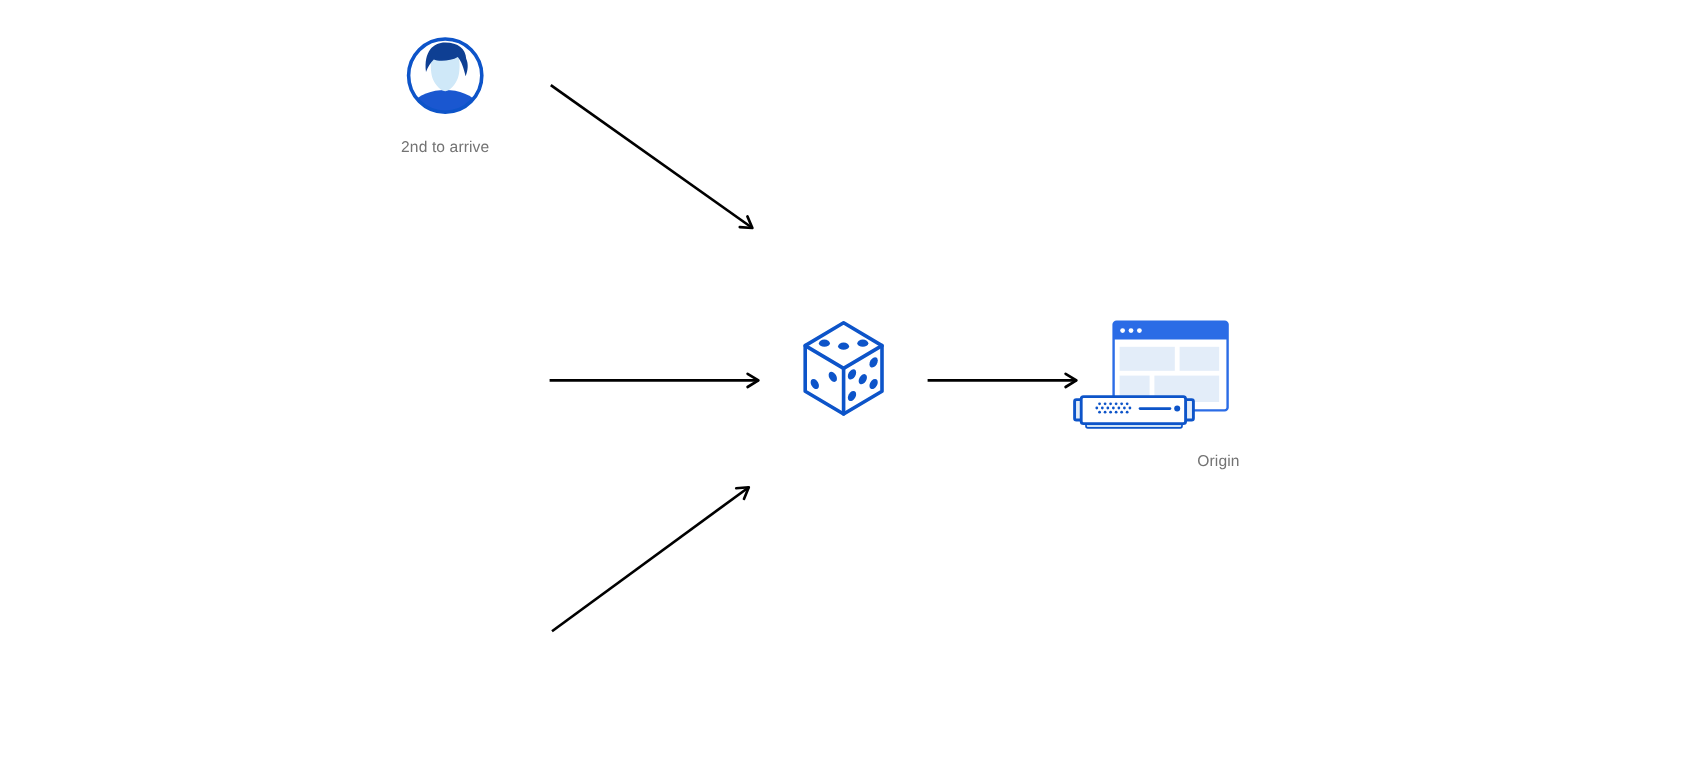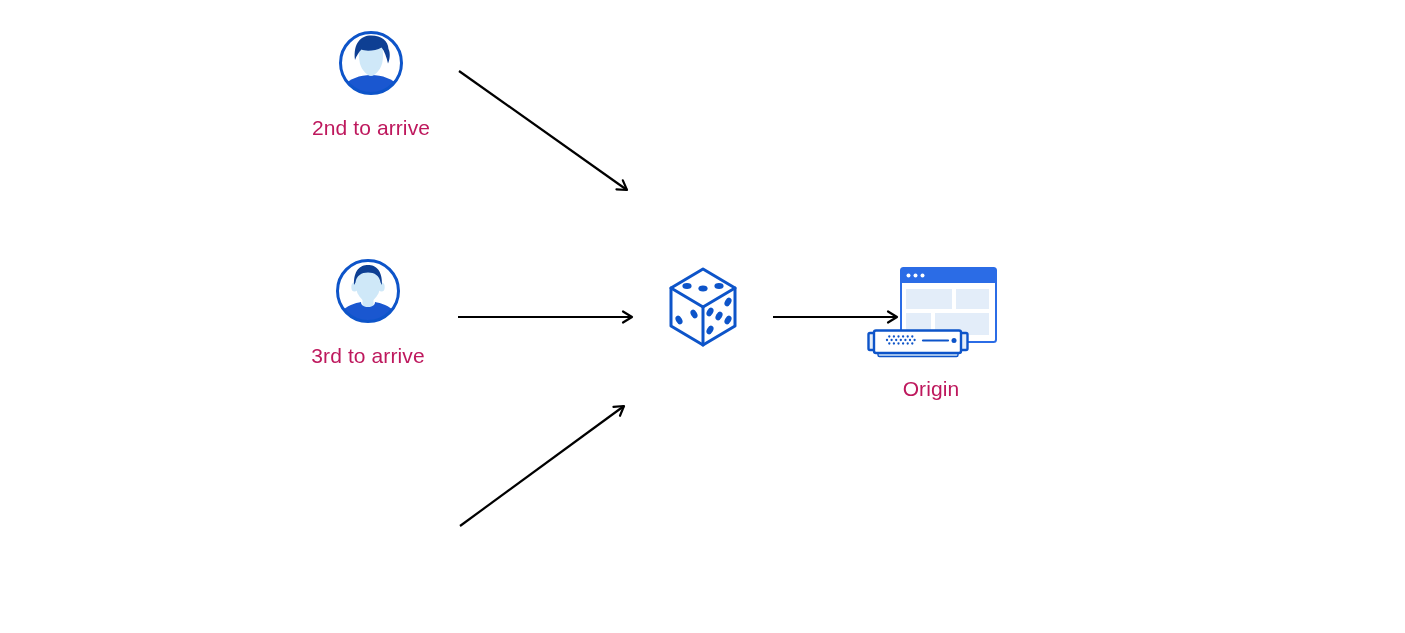--- a/index.html
+++ b/index.html
@@ -1,19 +1,19 @@
 <!DOCTYPE html>
 <html><head>
 <meta charset="utf-8">
 <style>
   html,body{margin:0;padding:0;background:#ffffff;font-family:"Liberation Sans",sans-serif;}
   .canvas{position:relative;width:1405px;height:633px;background:#ffffff;overflow:hidden;}
   .node{position:absolute;text-align:center;}
   .node svg{display:block;margin:0 auto;}
-  .node-label{font-size:21px;color:#be185d;margin-top:20px;letter-spacing:0.1px;line-height:1.1;}
+  .node-label{font-size:13px;color:#737373;margin-top:20px;letter-spacing:0.1px;line-height:1.1;}
   .origin-node .node-label{margin-top:17px;}
   .arrows{position:absolute;left:0;top:0;pointer-events:none;}
 </style>
 </head>
 <body>
 
 <div class="canvas">
 
   <svg class="arrows" width="1405" height="633" viewBox="0 0 1405 633">
     <defs>
@@ -37,39 +37,20 @@
       <g clip-path="url(#clipA)">
         <path d="M1,66 L1,60 C10,49 21,45 33,45 C45,45 56,49 65,60 L65,66 Z" fill="#1a57d0"></path>
         <path d="M21,24 C21,12 27,8 33,8 C39,8 45,12 45,24 C45,31 44,36 41,40 C38,44 35,46 33,46 C31,46 28,44 25,40 C22,36 21,31 21,24 Z" fill="#cfe8f8"></path>
         <path d="M17,30 C15,13 23,5.5 33,5.5 C44,5.5 50,11 50.5,19 C52.5,23 52,29 50,33.5 C48.5,27 46.5,21 43.5,17.5 C38,21 27,21.5 23.5,19.5 C20.5,22.5 18.5,26 17,30 Z" fill="#0e3f93"></path>
       </g>
       <circle cx="33" cy="33" r="30.5" fill="none" stroke="#0d54c9" stroke-width="3"></circle>
     </svg>
     <div class="node-label">2nd to arrive</div>
   </div>
 
-  <div class="node" style="left:298px;top:258px;width:140px;">
-    <svg width="66" height="66" viewBox="0 0 66 66">
-      <defs>
-          <clipPath id="clipB">
-            <circle cx="33" cy="33" r="30"></circle>
-          </clipPath>
-        </defs>
-      <g clip-path="url(#clipB)">
-        <rect x="27.5" y="33" width="11" height="16" fill="#cfe8f8"></rect>
-        <path d="M1,66 L1,59 C8,50 16,46 24,44.5 L26,44 C26,47.5 29,49 33,49 C37,49 40,47.5 40,44 L42,44.5 C50,46 58,50 65,59 L65,66 Z" fill="#1a57d0"></path>
-        <ellipse cx="19.5" cy="29" rx="3.2" ry="4.6" fill="#cfe8f8"></ellipse>
-        <ellipse cx="46.5" cy="29" rx="3.2" ry="4.6" fill="#cfe8f8"></ellipse>
-        <path d="M20.5,24 C20.5,13 26,9 33,9 C40,9 45.5,13 45.5,24 C45.5,30 44.5,34.5 41.5,38.5 C38.5,42.5 35,44.5 33,44.5 C31,44.5 27.5,42.5 24.5,38.5 C21.5,34.5 20.5,30 20.5,24 Z" fill="#cfe8f8"></path>
-        <path d="M19,27 C18.5,12.5 25,7 33,7 C41,7 47.5,12.5 47,27 L45.5,24.5 C44.5,17.5 39.5,14.5 33,14.5 C26.5,14.5 21.5,17.5 20.5,24.5 Z" fill="#0e3f93"></path>
-      </g>
-      <circle cx="33" cy="33" r="30.5" fill="none" stroke="#0d54c9" stroke-width="3"></circle>
-    </svg>
-    <div class="node-label">3rd to arrive</div>
-  </div>
 
 
   <div class="node" style="left:667px;top:266px;width:72px;">
     <svg width="72" height="82" viewBox="0 0 72 82">
       <g stroke="#0d54c9" stroke-width="3" stroke-linejoin="round" stroke-linecap="round">
         <path d="M36,3 L68,22 L68,60 L36,79 L4,60 L4,22 Z" fill="#ffffff"></path>
         <path d="M4,22 L36,41 L68,22" fill="none"></path>
         <path d="M36,41 L36,79" fill="none"></path>
       </g>
       <g fill="#0d54c9">
@@ -80,21 +61,21 @@
         <ellipse cx="12" cy="54" rx="4.6" ry="3" transform="rotate(60 12 54)"></ellipse>
         <ellipse cx="43" cy="46" rx="4.6" ry="3" transform="rotate(-60 43 46)"></ellipse>
         <ellipse cx="61" cy="36" rx="4.6" ry="3" transform="rotate(-60 61 36)"></ellipse>
         <ellipse cx="52" cy="50" rx="4.6" ry="3" transform="rotate(-60 52 50)"></ellipse>
         <ellipse cx="43" cy="64" rx="4.6" ry="3" transform="rotate(-60 43 64)"></ellipse>
         <ellipse cx="61" cy="54" rx="4.6" ry="3" transform="rotate(-60 61 54)"></ellipse>
       </g>
     </svg>
   </div>
 
-  <div class="node origin-node" style="left:856px;top:265px;width:150px;">
+  <div class="node origin-node" style="left:883px;top:265px;width:150px;text-align:right;">
     <svg width="140" height="95" viewBox="0 0 140 95">
 
       <g>
         <rect x="40" y="3" width="95" height="74" rx="2.5" fill="#ffffff" stroke="#2b6ce6" stroke-width="2"></rect>
         <path d="M40,5.5 Q40,3 42.5,3 L132.5,3 Q135,3 135,5.5 L135,18 L40,18 Z" fill="#2b6ce6"></path>
         <circle cx="47.5" cy="10.5" r="2" fill="#ffffff"></circle>
         <circle cx="54.5" cy="10.5" r="2" fill="#ffffff"></circle>
         <circle cx="61.5" cy="10.5" r="2" fill="#ffffff"></circle>
         <rect x="45" y="24" width="46" height="20" fill="#e3edf9"></rect>
         <rect x="95" y="24" width="33" height="20" fill="#e3edf9"></rect>

